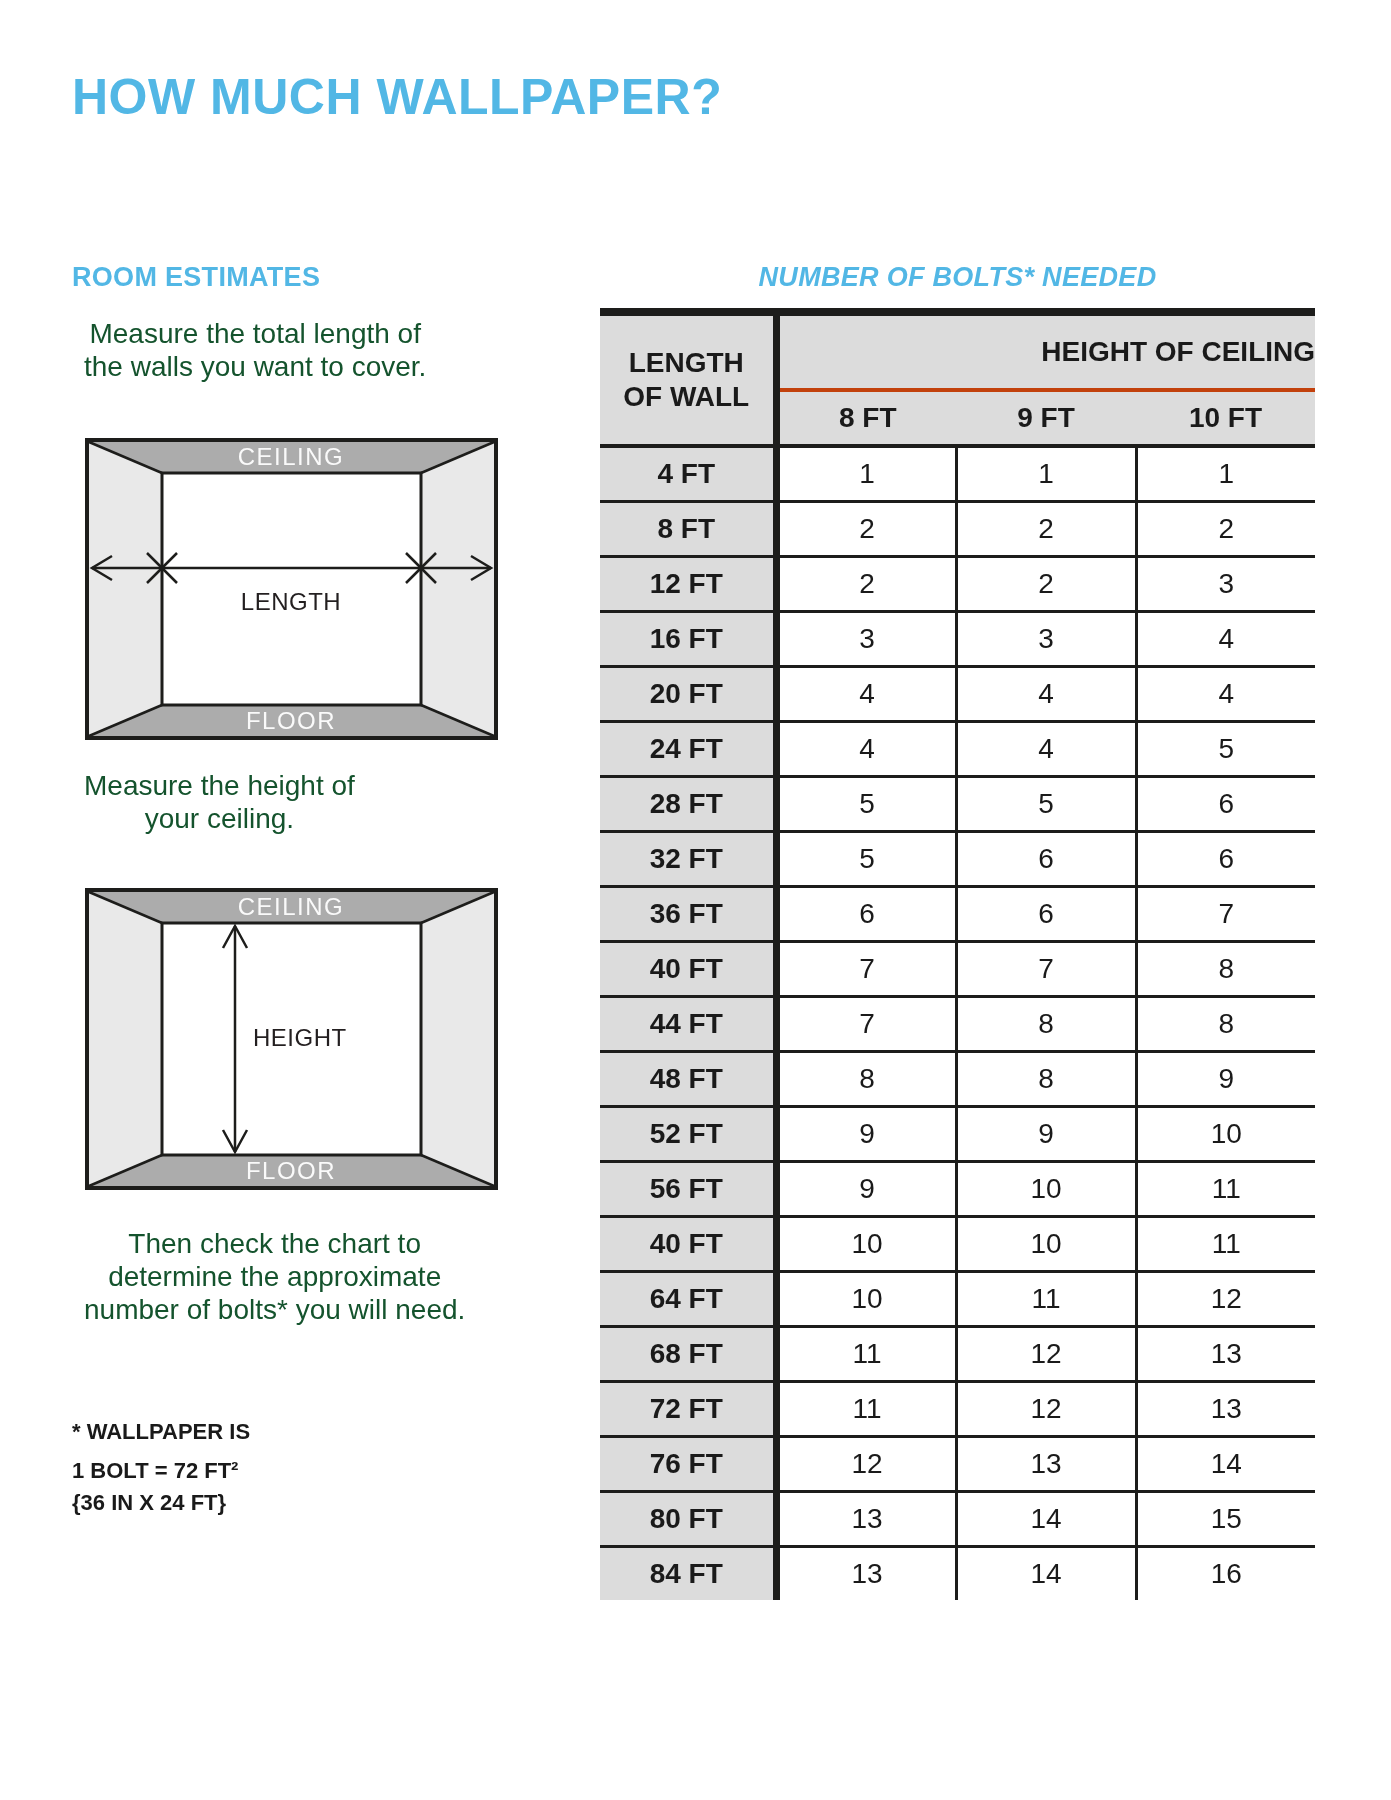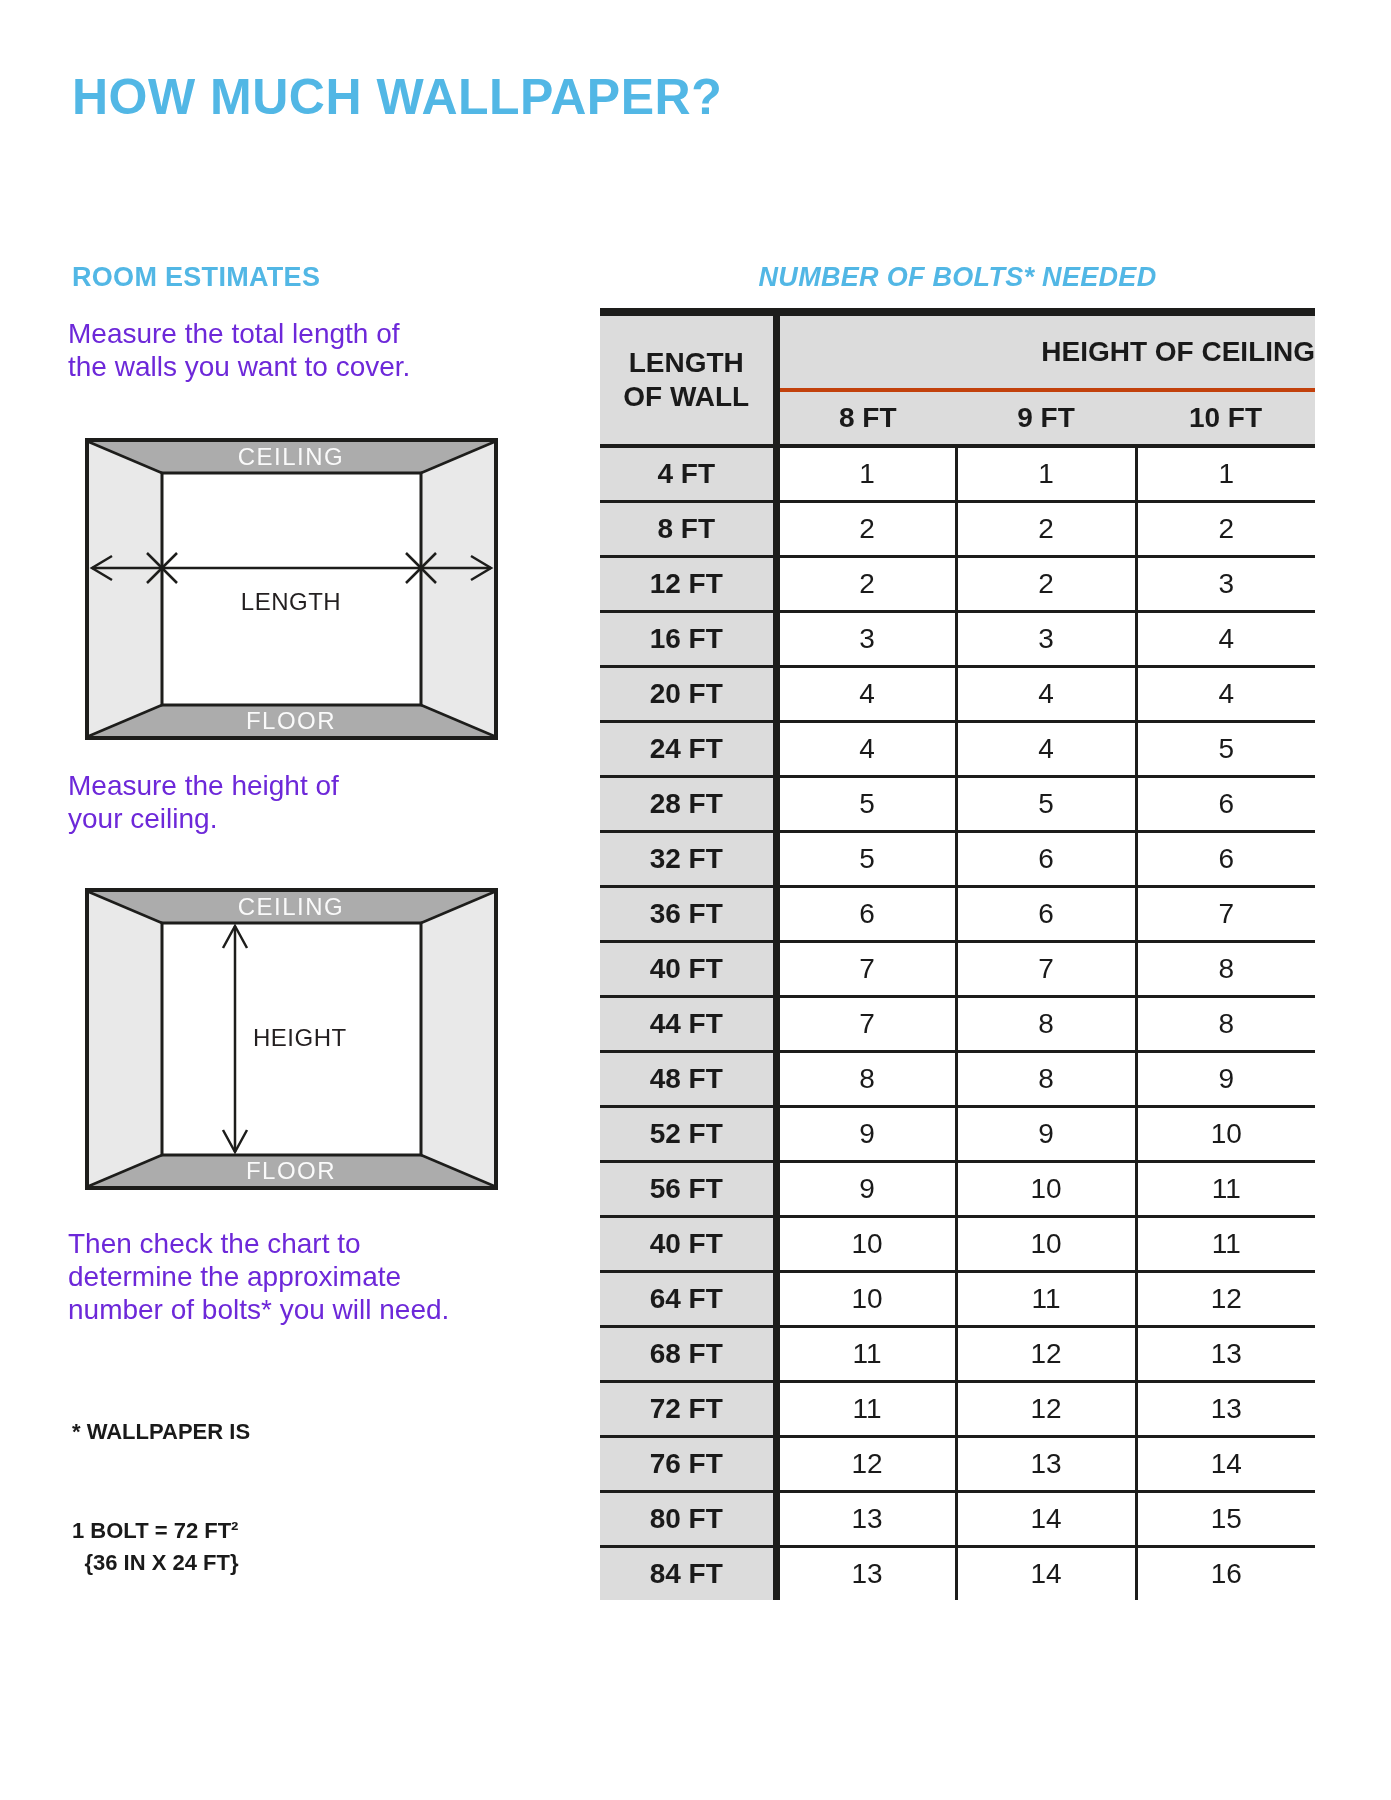--- a/index.html
+++ b/index.html
@@ -12,28 +12,28 @@
     position:absolute; left:72px; top:72px;
     font-size:50px; font-weight:bold; letter-spacing:0.5px;
     color:#52b7e5; line-height:1;
   }
   .sec-heading {
     position:absolute; font-size:27px; font-weight:bold;
     color:#52b7e5; line-height:30px; letter-spacing:0.3px;text-align:center;
   }
   #room-estimates { left:72px; top:262px; }
   #bolts-heading  { left:600px; top:262px; width:715px; text-align:center;font-style:italic; }
-  .para { position:absolute; left:68px; font-size:28px; line-height:33px; color:#6d28d9; }
+  .para { position:absolute; left:84px; font-size:28px; line-height:33px; color:#14532d;text-align:center; }
   #para1 { top:317px; }
   #para2 { top:769px; }
   #para3 { top:1227px; }
   .note { position:absolute; left:72px; font-size:22px; font-weight:bold; color:#1a1a1a; }
   #footnote { top:1415px; line-height:34px; }
   #footnote .indent { padding-left:24px; }
-  #bolt-info { top:1515px; line-height:32px;text-align:right; }
+  #bolt-info { top:1455px; line-height:32px; }
 
   svg.diagram { position:absolute; left:85px; width:413px; height:302px; }
   #diagram1 { top:438px; }
   #diagram2 { top:888px; }
   svg.diagram text { font-family:"Liberation Sans","DejaVu Sans",sans-serif; }
   .face-label { font-size:24px; fill:#fafafa; letter-spacing:1.5px; }
   .measure-label { font-size:24px; fill:#231f20; letter-spacing:0.5px; }
 
   table#bolts-table {
     position:absolute; left:600px; top:308px; width:715px;

